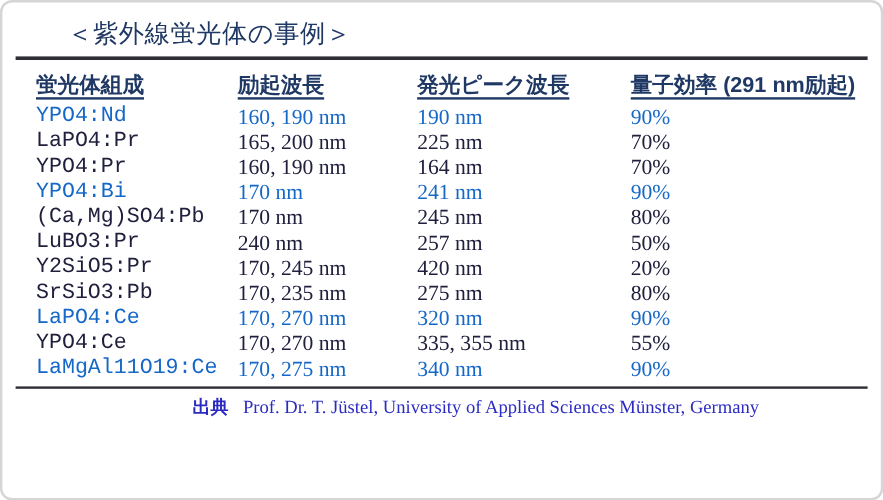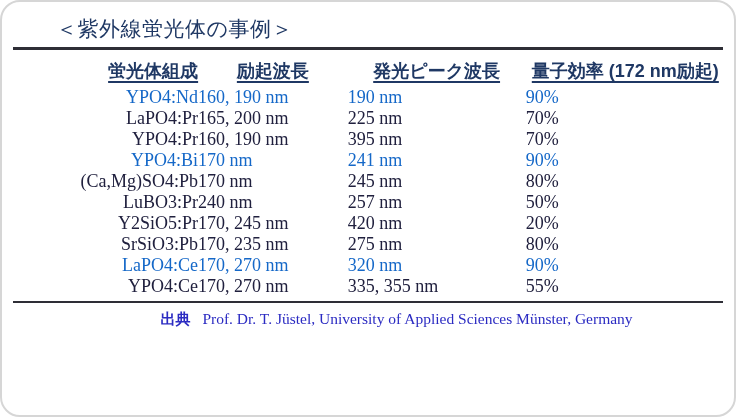--- a/index.html
+++ b/index.html
@@ -8,21 +8,21 @@
     background: #ffffff;
     font-family: "Liberation Sans", sans-serif;
   }
   .slide {
     position: relative;
     width: 736px;
     height: 417px;
     box-sizing: border-box;
     background: #ffffff;
     border: 2px solid #d6d6d6;
-    border-radius: 20px;
+    border-radius: 10px;
     overflow: hidden;
   }
   .title {
     margin: 13px 0 0 54px;
     font-size: 21px;
     line-height: 28px;
     letter-spacing: 0.5px;
     color: #1F3864;
     font-weight: 500;
   }
@@ -42,34 +42,35 @@
     table-layout: fixed;
   }
   col.c1 { width: 26%; }
   col.c2 { width: 21%; }
   col.c3 { width: 25%; }
   col.c4 { width: 28%; }
   th {
     font-size: 18px;
     font-weight: bold;
     color: #1F3864;
-    text-align: center;
+    text-align: left;
     vertical-align: bottom;
     height: 28px;
     padding: 0 0 4px 0;
     white-space: nowrap;
   }
   th .hd {
     text-decoration: underline;
     text-decoration-thickness: 1.5px;
     text-underline-offset: 4px;
   }
   th.left, td.left {
-    text-align: right;
+    text-align: left;
     padding-left: 17px;
+    font-family: Liberation Mono, monospace;
   }
   td {
     font-family: "Liberation Serif", serif;
     font-size: 18px;
     height: 21px;
     line-height: 21px;
     padding: 0;
     color: #20203E;
     text-align: left;
     white-space: nowrap;
@@ -106,40 +107,40 @@
       <col class="c1">
         <col class="c2">
         <col class="c3">
         <col class="c4">
     </colgroup>
     <thead>
       <tr>
         <th class="left"><span class="hd">蛍光体組成</span></th>
         <th><span class="hd">励起波長</span></th>
         <th><span class="hd">発光ピーク波長</span></th>
-        <th><span class="hd">量子効率 (172 nm励起)</span></th>
+        <th><span class="hd">量子効率 (291 nm励起)</span></th>
       </tr>
     </thead>
     <tbody id="table-body">
         <tr class="hl">
           <td class="left">YPO4:Nd</td>
           <td>160, 190 nm</td>
           <td>190 nm</td>
           <td>90%</td>
         </tr>
         <tr>
           <td class="left">LaPO4:Pr</td>
           <td>165, 200 nm</td>
           <td>225 nm</td>
           <td>70%</td>
         </tr>
         <tr>
           <td class="left">YPO4:Pr</td>
           <td>160, 190 nm</td>
-          <td>395 nm</td>
+          <td>164 nm</td>
           <td>70%</td>
         </tr>
         <tr class="hl">
           <td class="left">YPO4:Bi</td>
           <td>170 nm</td>
           <td>241 nm</td>
           <td>90%</td>
         </tr>
         <tr>
           <td class="left">(Ca,Mg)SO4:Pb</td>
@@ -170,20 +171,26 @@
           <td>170, 270 nm</td>
           <td>320 nm</td>
           <td>90%</td>
         </tr>
         <tr>
           <td class="left">YPO4:Ce</td>
           <td>170, 270 nm</td>
           <td>335, 355 nm</td>
           <td>55%</td>
         </tr>
+        <tr class="hl">
+          <td class="left">LaMgAl11O19:Ce</td>
+          <td>170, 275 nm</td>
+          <td>340 nm</td>
+          <td>90%</td>
+        </tr>
       </tbody>
   </table>
 
   <div class="rule bottom"></div>
 
   <div class="footer">
     <span class="src-label">出典</span><span>Prof. Dr. T. Jüstel, University of Applied Sciences Münster, Germany</span>
   </div>
 
 </div>

